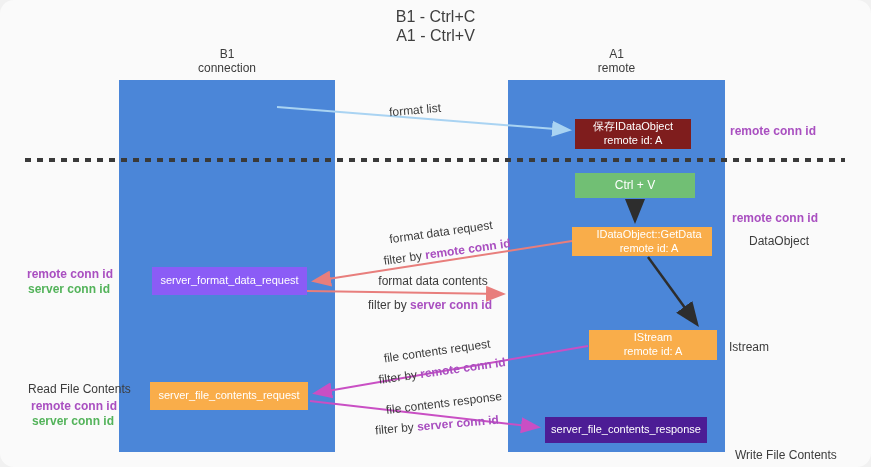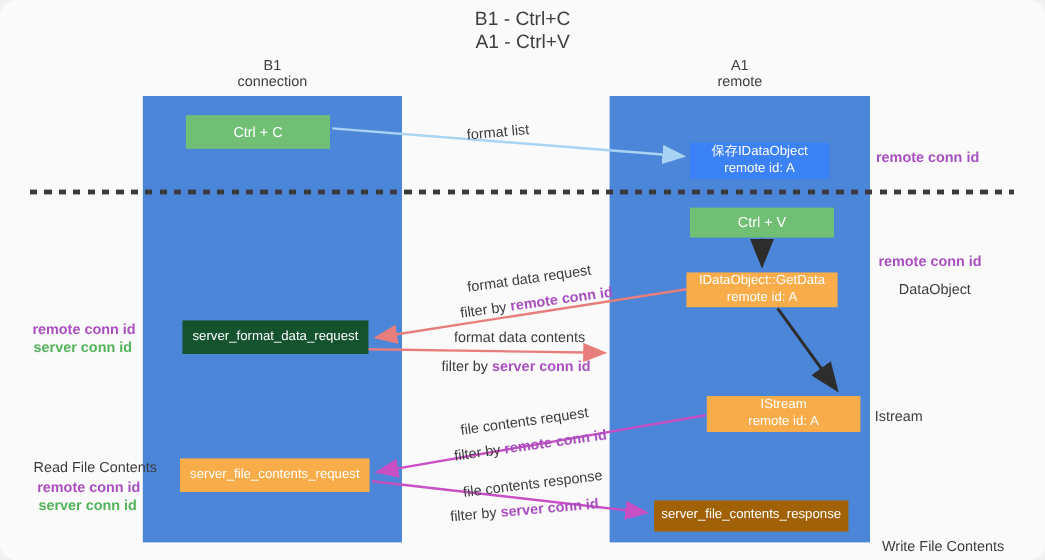--- a/index.html
+++ b/index.html
@@ -61,53 +61,50 @@
     </defs>
     <line x1="277" y1="107" x2="568" y2="130" stroke-width="2" marker-end="url(#m-blue)" stroke="#a9d3f2"></line>
     <line x1="635" y1="199" x2="635" y2="219" stroke-width="2.5" marker-end="url(#m-black)" stroke="#2d2d2d"></line>
     <line x1="648" y1="257" x2="696" y2="323" stroke-width="2.5" marker-end="url(#m-black)" stroke="#2d2d2d"></line>
     <line x1="572" y1="241" x2="315" y2="281" stroke-width="2" marker-end="url(#m-red)" stroke="#e87e7c"></line>
     <line x1="307" y1="291" x2="502" y2="294" stroke-width="2" marker-end="url(#m-red)" stroke="#e87e7c"></line>
     <line x1="588" y1="346" x2="316" y2="393" stroke-width="2" marker-end="url(#m-magenta)" stroke="#c94fc4"></line>
     <line x1="310" y1="401" x2="537" y2="427" stroke-width="2" marker-end="url(#m-magenta)" stroke="#c94fc4"></line>
   </svg>
 
-  <div class="box" style="left: 155px; top: 96px; width: 120px; height: 28px; font-size: 12px; background-color: rgb(113, 191, 116);">
-    <div>Ctrl + C</div>
-  </div>
 
-  <div class="box" style="left: 575px; top: 119px; width: 116px; height: 30px; font-size: 11px; background-color: #3b82f6;">
+  <div class="box" style="left: 575px; top: 119px; width: 116px; height: 30px; font-size: 11px; background-color: #7f1d1d;">
     <div>保存IDataObject</div>
     <div>remote id: A</div>
   </div>
 
   <div class="box" style="left: 575px; top: 173px; width: 120px; height: 25px; font-size: 12px; background-color: rgb(113, 191, 116);">
     <div>Ctrl + V</div>
   </div>
 
-  <div class="box" style="left: 572px; top: 227px; width: 126px; height: 29px; font-size: 11px; background-color: rgb(249, 173, 74);">
+  <div class="box" style="left: 572px; top: 227px; width: 126px; height: 29px; font-size: 11px; background-color: rgb(249, 173, 74); padding-left: 14px;">
     <div>IDataObject::GetData</div>
     <div>remote id: A</div>
   </div>
 
-  <div class="box" style="left: 152px; top: 267px; width: 155px; height: 28px; font-size: 11px; background-color: #14532d;">
+  <div class="box" style="left: 152px; top: 267px; width: 155px; height: 28px; font-size: 11px; background-color: #8b5cf6;">
     <div>server_format_data_request</div>
   </div>
 
 
   <div class="box" style="left: 589px; top: 330px; width: 128px; height: 30px; font-size: 11px; background-color: rgb(249, 173, 74);">
     <div>IStream</div>
     <div>remote id: A</div>
   </div>
 
   <div class="box" style="left: 150px; top: 382px; width: 158px; height: 28px; font-size: 11px; background-color: rgb(249, 173, 74);">
     <div>server_file_contents_request</div>
   </div>
 
-  <div class="box" style="left: 545px; top: 417px; width: 162px; height: 26px; font-size: 11px; background-color: #a16207;">
+  <div class="box" style="left: 545px; top: 417px; width: 162px; height: 26px; font-size: 11px; background-color: #4c1d95;">
     <div>server_file_contents_response</div>
   </div>
 
   <div class="flabel" style="left:415px;top:110px;transform:translate(-50%,-50%) rotate(-5deg);">format list</div>
 
   <div class="flabel" style="left:441px;top:232px;transform:translate(-50%,-50%) rotate(-8deg);">format data request</div>
   <div class="flabel" style="left:447px;top:252px;transform:translate(-50%,-50%) rotate(-8deg);">
     <span>filter by </span><span class="bold" style="color: rgb(169, 79, 192);">remote conn id</span>
   </div>
 

